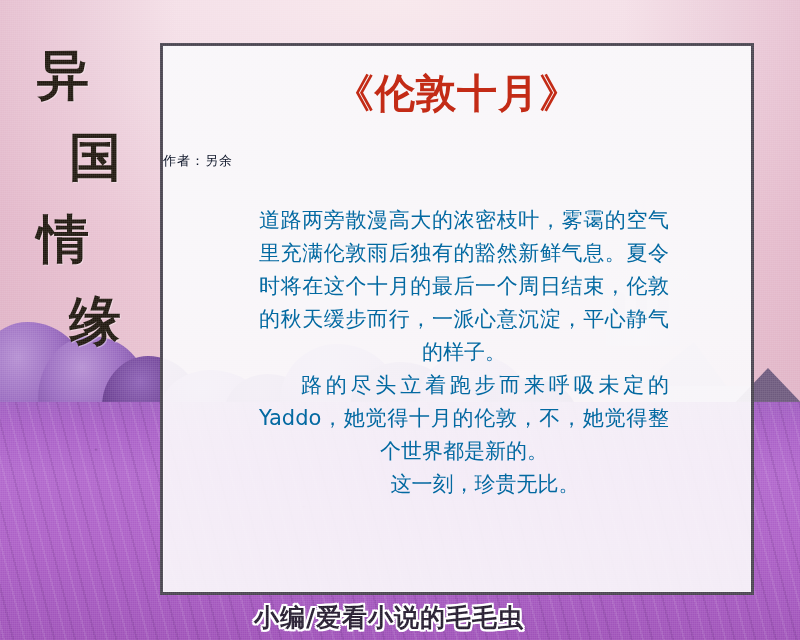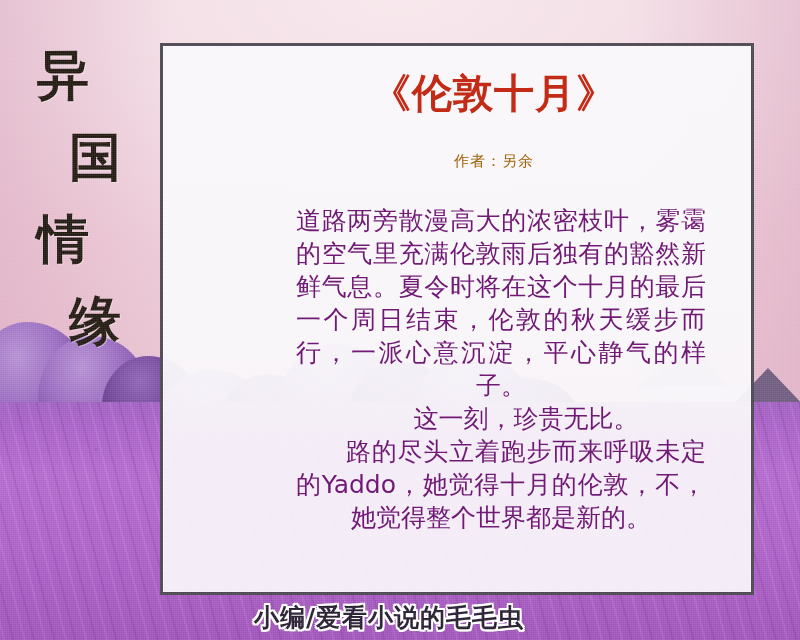--- a/index.html
+++ b/index.html
@@ -121,38 +121,38 @@
   #card-wash {
     position:absolute; inset:0;
     background:linear-gradient(180deg,
       rgba(248,246,249,.97) 0%,
       rgba(248,246,249,.95) 42%,
       rgba(248,246,249,.74) 62%,
       rgba(248,246,249,.62) 78%,
       rgba(248,246,249,.66) 100%);
     pointer-events:none;
   }
-  #card-inner { position:relative; z-index:2; width:100%; height:100%;margin-left:37px; }
+  #card-inner { position:relative; z-index:2; width:100%; height:100%; }
 
   
   .title {
     position:absolute; left:0; right:0; top:20px;
     text-align:center;
     font-size:40px; font-weight:bold; letter-spacing:1px;
     color:#c32b16;
     font-family:"DejaVu Sans","Liberation Sans",sans-serif;
   }
   .author {
     position:absolute; left:0; right:0; top:106px;
-    text-align:center;
-    font-size:15px; color:#a16207; letter-spacing:1px;
+    text-align:left;
+    font-size:13px; color:#0f172a; letter-spacing:1px;
   }
   .body-text {
     position:absolute; left:96px; top:158px; width:410px;
-    font-size:25px; line-height:33px; color:#701a75;
+    font-size:21px; line-height:33px; color:#0369a1;
     text-align:justify; text-align-last:center;
     letter-spacing:0px;
     font-family:"DejaVu Sans","Liberation Sans",sans-serif;
   }
   .para { margin:0; }
   .para + .para { text-indent:2em; }
   .last-line { text-align:center; }
 
   
   #vtitle { position:absolute; left:0; top:34px; width:160px; }
@@ -233,21 +233,21 @@
   <span class="ch b">缘</span>
 </div>
 
 <div id="card">
   <div id="card-wash"></div>
   <div id="card-inner">
     <div class="title">《伦敦十月》</div>
     <div class="author">作者：另余</div>
     <div class="body-text">
       <p class="para">道路两旁散漫高大的浓密枝叶，雾霭的空气里充满伦敦雨后独有的豁然新鲜气息。夏令时将在这个十月的最后一个周日结束，伦敦的秋天缓步而行，一派心意沉淀，平心静气的样子。</p>
+      <p class="para">路的尽头立着跑步而来呼吸未定的Yaddo，她觉得十月的伦敦，不，她觉得整个世界都是新的。</p>
       <p class="para last-line">这一刻，珍贵无比。</p>
-      <p class="para">路的尽头立着跑步而来呼吸未定的Yaddo，她觉得十月的伦敦，不，她觉得整个世界都是新的。</p>
     </div>
   </div>
 </div>
 
 <div id="watermark">小编/爱看小说的毛毛虫</div>
 
 <div id="grain"></div>
 
 </body></html>

